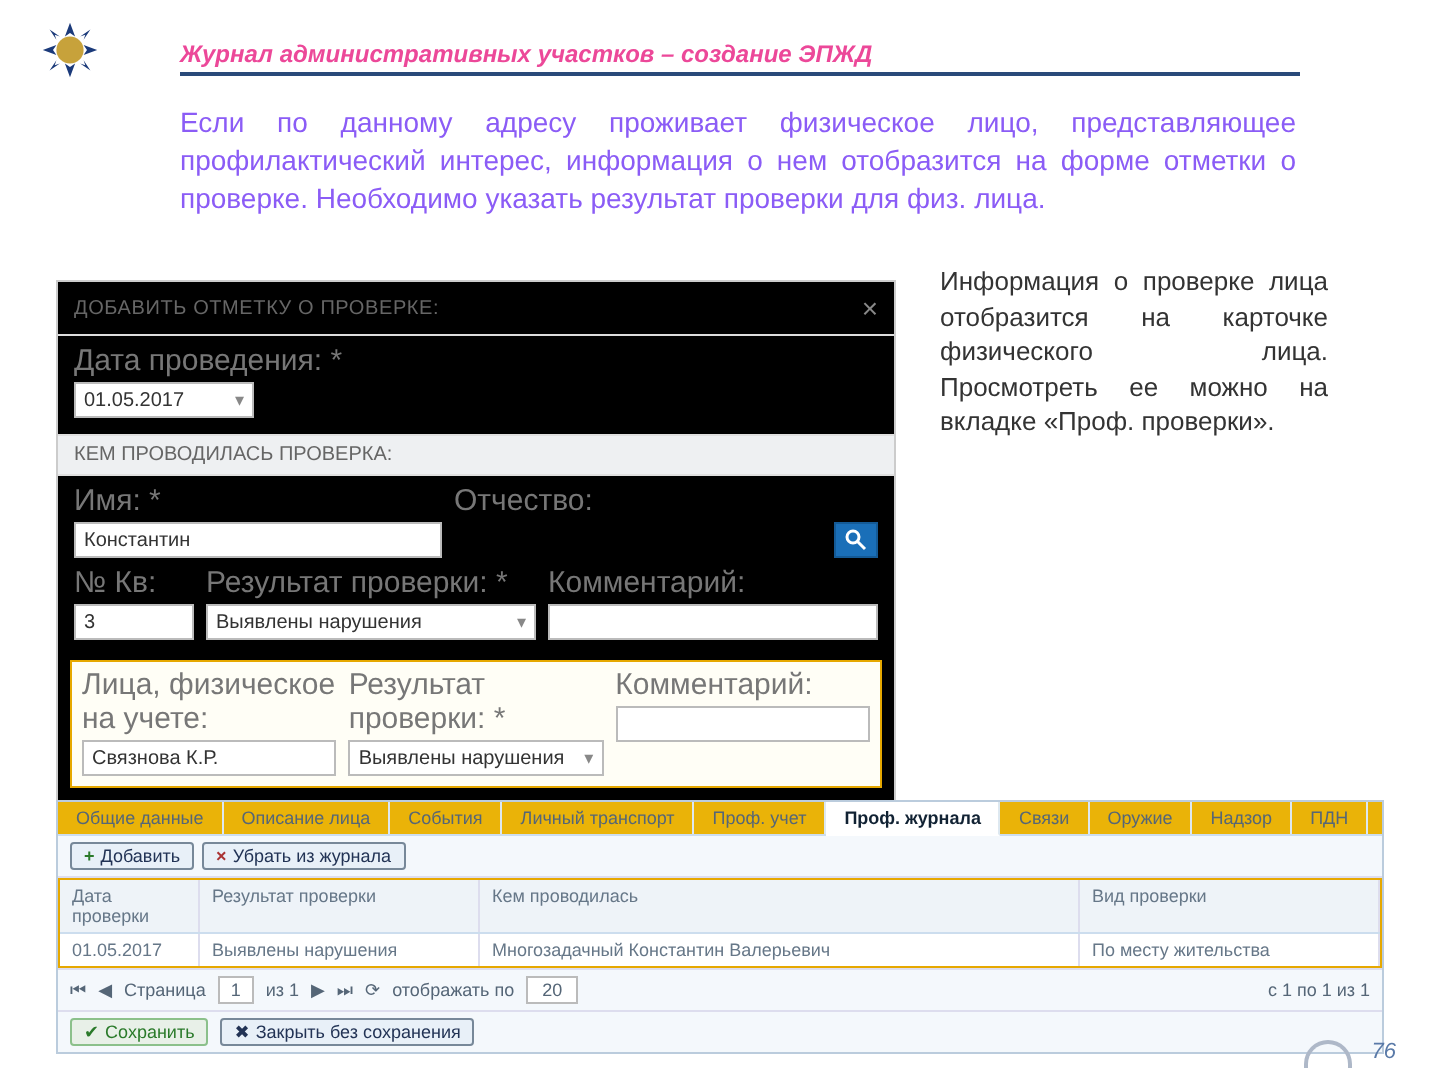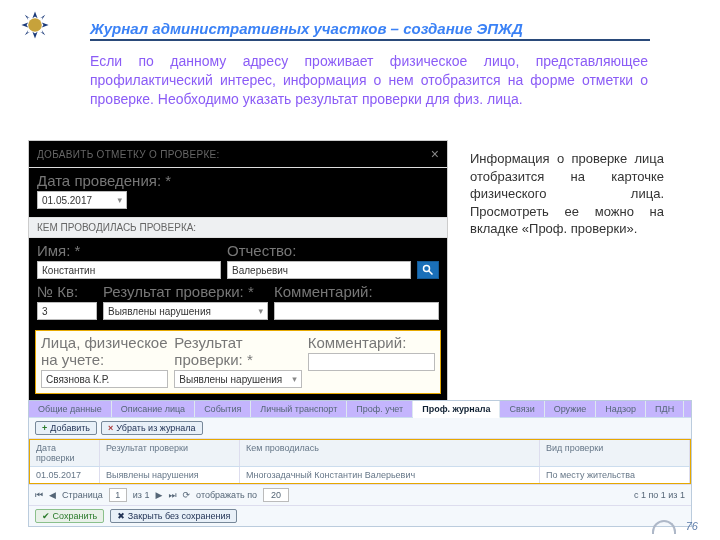--- a/index.html
+++ b/index.html
@@ -13,24 +13,24 @@
     overflow: hidden;
   }
   .emblem {
     position: absolute;
     top: 8px; left: 18px;
     width: 34px; height: 34px;
   }
   .page-title {
     position: absolute;
     top: 20px; left: 90px;
-    font-size: 15px;
+    font-size: 12px;
     font-weight: bold;
     font-style: italic;
-    color: #3b82f6;
+    color: #ec4899;
     border-bottom: 2px solid #2a4a7a;
     width: 560px;
     padding-bottom: 2px;
   }
   .intro {
     position: absolute;
     top: 52px; left: 90px;
     width: 558px;
     font-size: 14px;
     color: #8b5cf6;
@@ -102,39 +102,39 @@
   .btn {
     border: 1px solid #aaa;
     padding: 3px 12px;
     font-size: 10px;
     border-radius: 2px;
   }
   .btn.save { background:#b6e0b0; color:#2a5; border-color:#8bc08b;}
   .btn.cancel { background:#f0f0f0; color:#666;}
   .side-note {
     position: absolute;
-    top: 150px; left: 470px;
+    top: 132px; left: 470px;
     width: 194px;
     font-size: 13px;
     color: #333;
     text-align: justify;
     line-height: 1.35;
   }
   .bottom-panel {
     position: absolute;
     top: 400px; left: 28px;
     width: 664px;
     border: 1px solid #bcd;
     background: #f8fbfe;
     font-size: 9px;
     color: #555;
   }
   .tabs {
     display: flex;
-    background: #c4b5fd;
+    background: #eab308;
     border-bottom: 1px solid #cde;
     font-size: 9px;
   }
   .tab {
     padding: 3px 9px;
     color: #567;
     border-right: 1px solid #dde8f0;
     white-space: nowrap;
   }
   .tab.active { background:#fff; color:#123; font-weight:bold; border-bottom:1px solid #fff; margin-bottom:-1px; }
@@ -216,21 +216,20 @@
   </div>
   <div class="section-head">КЕМ ПРОВОДИЛАСЬ ПРОВЕРКА:</div>
   <div class="section">
     <div class="row">
       <div class="col">
         <span class="lbl">Имя: *</span>
         <div class="fld">Константин</div>
       </div>
       <div class="col">
         <span class="lbl">Отчество:</span>
-        <div class="fld">Валерьевич</div>
       </div>
       <div style="width:22px; align-self:flex-end;">
         <div class="search-btn">
           <svg width="12" height="12" viewBox="0 0 16 16">
               <circle cx="6" cy="6" r="4" stroke="#fff" stroke-width="2" fill="none"></circle>
               <line x1="9" y1="9" x2="14" y2="14" stroke="#fff" stroke-width="2"></line>
             </svg>
         </div>
       </div>
     </div>

